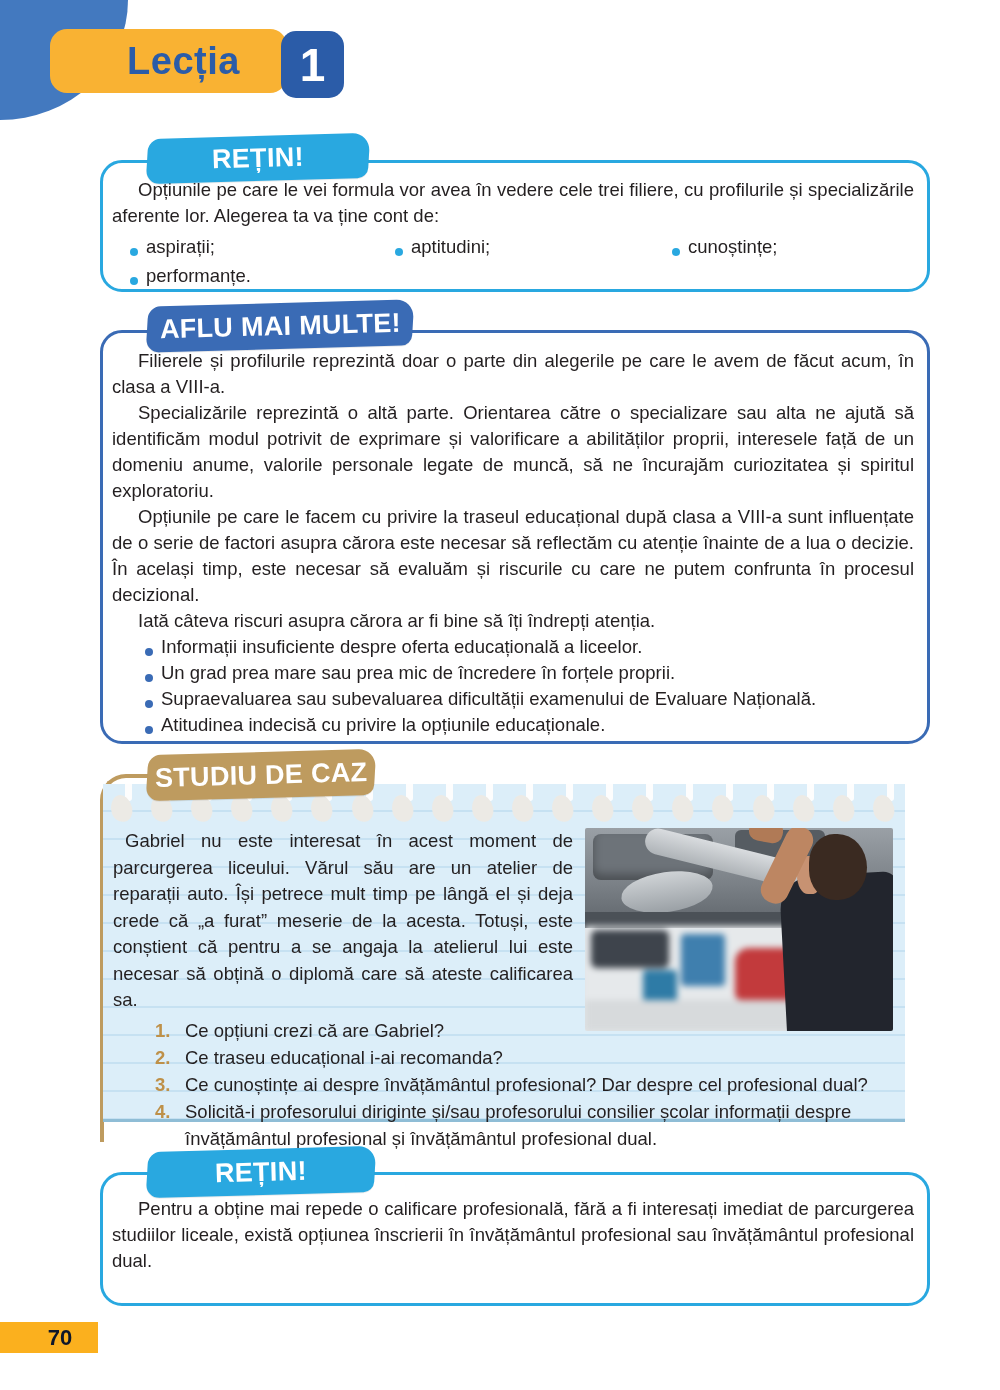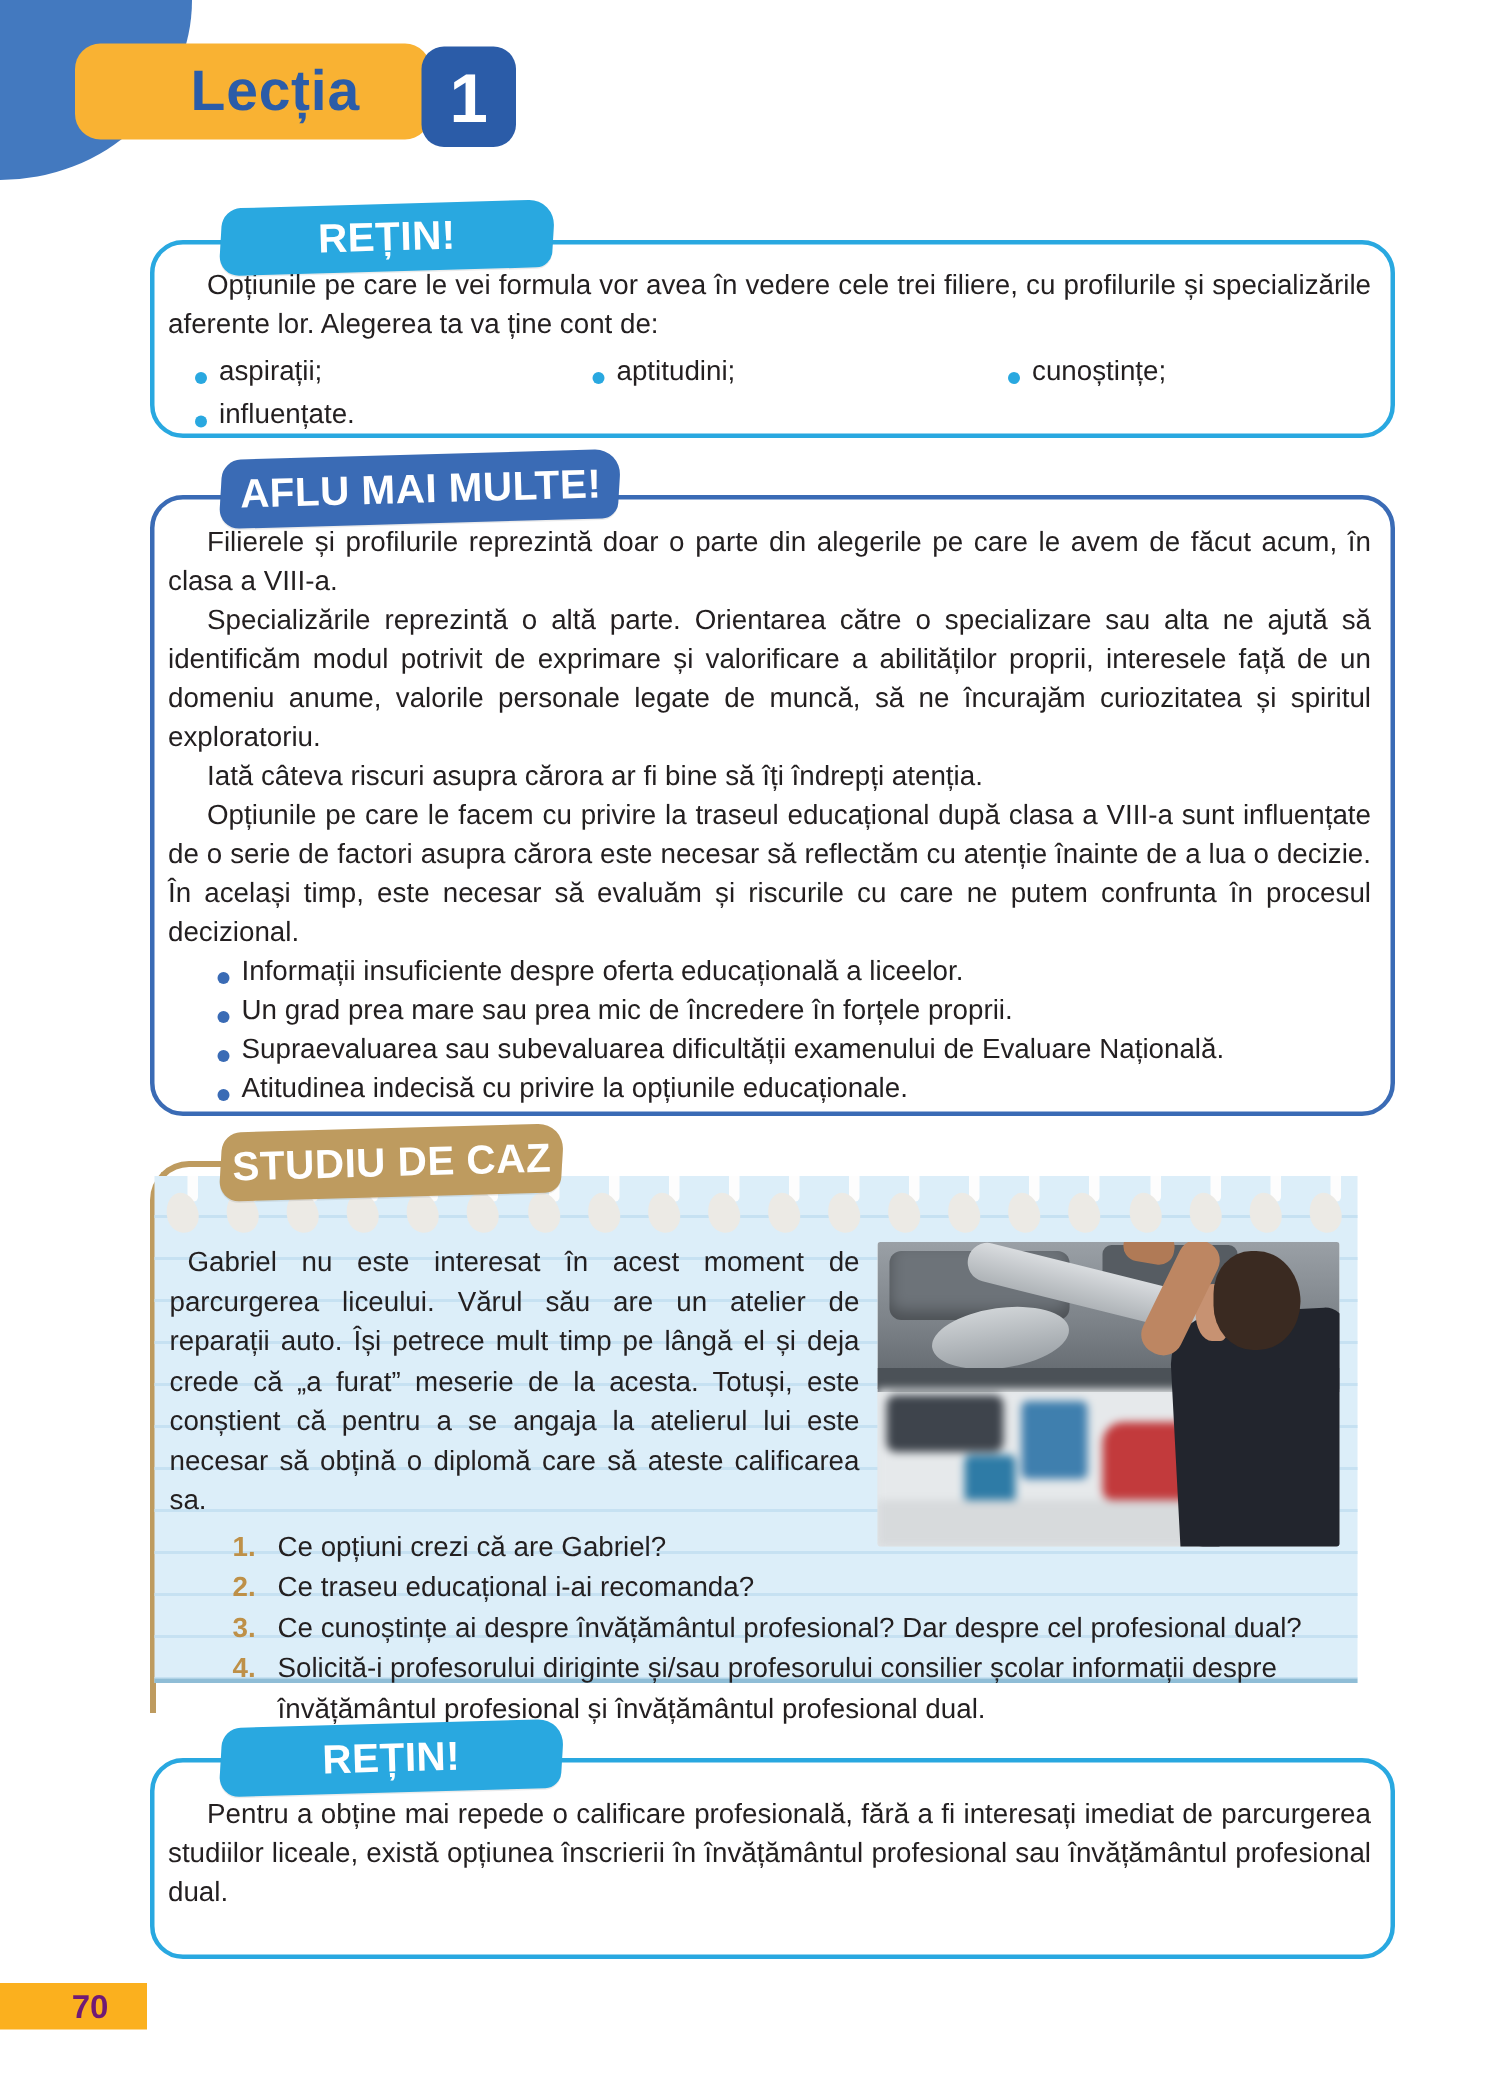--- a/index.html
+++ b/index.html
@@ -108,21 +108,21 @@
   .ph-strap{position:absolute;right:66px;top:86px;width:14px;height:120px;background:#3a3e48;transform:rotate(14deg);}
   .ph-head{position:absolute;right:26px;top:6px;width:58px;height:66px;background:#3a2a21;border-radius:46% 54% 52% 48%;}
   .ph-face{position:absolute;right:74px;top:28px;width:22px;height:38px;background:#c79272;border-radius:60% 20% 30% 60%;}
   .ph-arm{position:absolute;right:92px;top:-4px;width:28px;height:82px;background:#bd8662;border-radius:13px;transform:rotate(26deg);}
   .ph-hand{position:absolute;right:110px;top:-8px;width:34px;height:22px;background:#b07a56;border-radius:10px;transform:rotate(10deg);}
   
   .page-num{
     position:absolute;left:0;top:1322px;width:98px;height:31px;
     background:#fbb01e;display:flex;align-items:center;justify-content:center;
     padding-left:22px;box-sizing:border-box;
-    color:#701a75;font-weight:bold;font-size:22px;
+    color:#0f172a;font-weight:bold;font-size:22px;
   }
 </style>
 </head>
 <body>
 
 <div class="corner-blob"></div>
 <div class="lesson-banner">
   <span class="lbl">Lecția</span>
 </div>
 <div class="lesson-num">1</div>
@@ -141,34 +141,34 @@
     <div class="brow">
         <span class="dot d-light"></span>
         <span>aptitudini;</span>
       </div>
     <div class="brow">
         <span class="dot d-light"></span>
         <span>cunoștințe;</span>
       </div>
     <div class="brow">
         <span class="dot d-light"></span>
-        <span>influențate.</span>
+        <span>performanțe.</span>
       </div>
   </div>
 </div>
 
 <div class="box b-blue" style="left:100px;top:330px;width:824px;height:408px;"></div>
 <div class="tab t-blue" style="left:147px;top:303px;width:266px;height:46px;">
   <span>AFLU MAI MULTE!</span>
 </div>
 <div class="content" style="left:112px;top:348px;width:802px;">
   <p>Filierele și profilurile reprezintă doar o parte din alegerile pe care le avem de făcut acum, în clasa a VIII-a.</p>
   <p>Specializările reprezintă o altă parte. Orientarea către o specializare sau alta ne ajută să identificăm modul potrivit de exprimare și valorificare a abilităților proprii, interesele față de un domeniu anume, valorile personale legate de muncă, să ne încurajăm curiozitatea și spiritul exploratoriu.</p>
+  <p>Opțiunile pe care le facem cu privire la traseul educațional după clasa a VIII-a sunt influențate de o serie de factori asupra cărora este necesar să reflectăm cu atenție înainte de a lua o decizie. În același timp, este necesar să evaluăm și riscurile cu care ne putem confrunta în procesul decizional.</p>
   <p>Iată câteva riscuri asupra cărora ar fi bine să îți îndrepți atenția.</p>
-  <p>Opțiunile pe care le facem cu privire la traseul educațional după clasa a VIII-a sunt influențate de o serie de factori asupra cărora este necesar să reflectăm cu atenție înainte de a lua o decizie. În același timp, este necesar să evaluăm și riscurile cu care ne putem confrunta în procesul decizional.</p>
   <div class="blist">
     <div class="brow">
         <span class="dot d-blue"></span>
         <span>Informații insuficiente despre oferta educațională a liceelor.</span>
       </div>
     <div class="brow">
         <span class="dot d-blue"></span>
         <span>Un grad prea mare sau prea mic de încredere în forțele proprii.</span>
       </div>
     <div class="brow">

